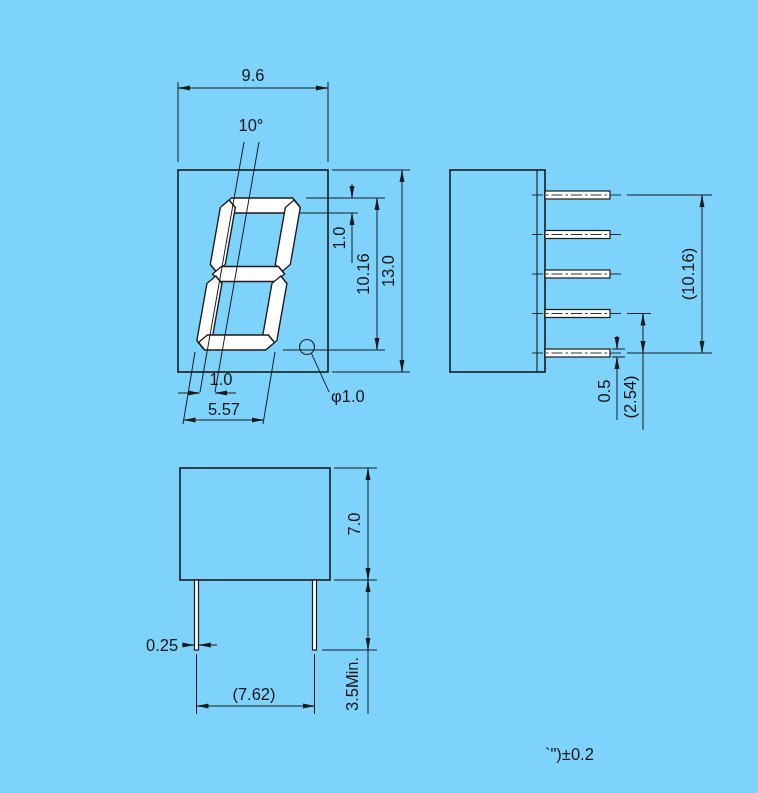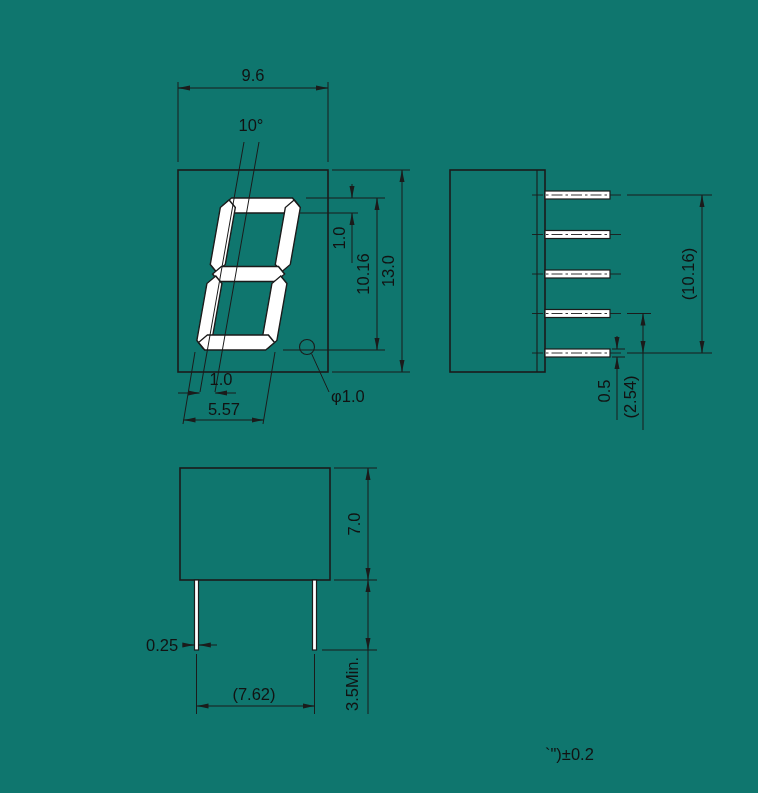--- a/index.html
+++ b/index.html
@@ -1,16 +1,16 @@
 <!DOCTYPE html>
 <html><head>
 <meta charset="utf-8">
 <style>
   html,body{margin:0;padding:0;background:#fff;}
-  .stage{position:relative;width:758px;height:793px;background:#0f766e;overflow:hidden;}
+  .stage{position:relative;width:758px;height:793px;background:#7dd3fc;overflow:hidden;}
   svg{display:block;}
   text{font-family:"Liberation Sans","DejaVu Sans",sans-serif;font-size:16.5px;fill:#121212;}
   .outline{fill:none;stroke:#1b1b1b;stroke-width:1.6;stroke-linejoin:miter;}
   .inner{fill:none;stroke:#1b1b1b;stroke-width:1.1;}
   .seg{fill:#ffffff;stroke:#1b1b1b;stroke-width:1.4;stroke-linejoin:miter;}
   .dim{fill:none;stroke:#1b1b1b;stroke-width:1;}
   .pin{fill:#ffffff;stroke:#1b1b1b;stroke-width:1.2;}
   .cl{fill:none;stroke:#1b1b1b;stroke-width:0.9;stroke-dasharray:11 3 2.5 3;}
 </style>
 </head>

